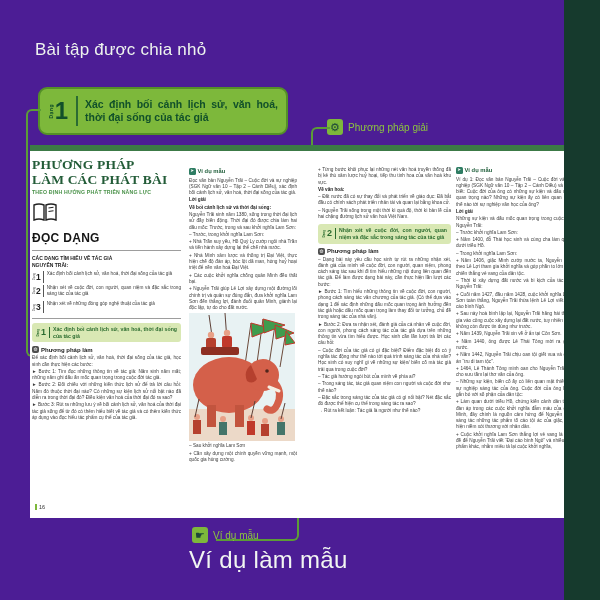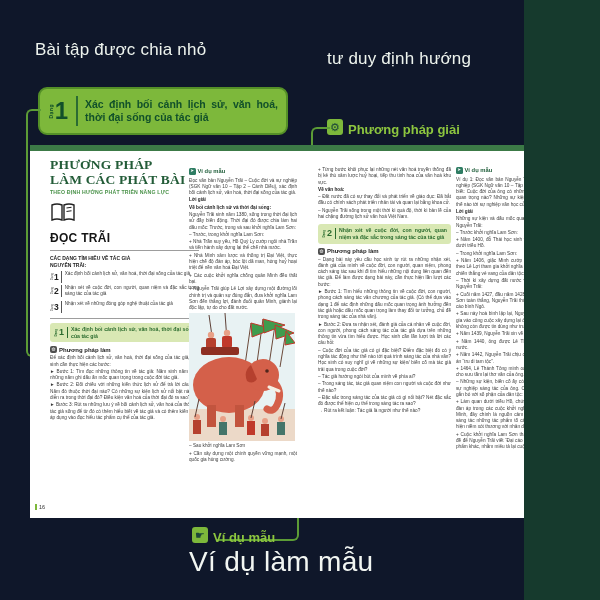--- a/index.html
+++ b/index.html
@@ -1,44 +1,44 @@
 <!DOCTYPE html>
 <html><head>
 <meta charset="utf-8">
 <style>
   html,body{margin:0;padding:0;background:#163a2d;}
-  .canvas{position:relative;width:524px;height:600px;background:#0f172a;overflow:hidden;
+  .canvas{position:relative;width:564px;height:600px;background:#4c1d95;overflow:hidden;
           font-family:"Liberation Sans",sans-serif;}
   
   .big-title{position:absolute;color:#eef4ee;font-size:17px;line-height:22px;font-weight:500;letter-spacing:.2px;}
   .tl{left:35px;top:39px;}
   .tr{left:327px;top:48px;}
   
   .dang-box{position:absolute;left:38px;top:87px;width:246px;height:44px;background:#7db83b;
             border:2px solid #549027;border-radius:9px;display:flex;align-items:center;}
   .dzone{width:36px;display:flex;align-items:center;justify-content:center;}
   .dvert{writing-mode:vertical-rl;transform:rotate(180deg);font-size:5px;font-weight:bold;color:#11502a;letter-spacing:.5px;}
   .dnum{font-size:24px;font-weight:bold;color:#11502a;margin-left:1px;}
   .dsep{width:0;border-left:2px solid #2b6b33;height:30px;margin-right:7px;}
   .dtext-big{flex:1;font-size:10.5px;line-height:13px;font-weight:bold;color:#11502a;padding-right:8px;text-align:justify;}
   
   .badge-ic{position:absolute;width:16px;height:16px;background:#7db83b;border-radius:3px;
             display:flex;align-items:center;justify-content:center;color:#1d4738;font-size:11px;line-height:16px;}
-  .badge-lbl{position:absolute;font-size:13px;font-weight:bold;color:#8dc63f;}
-  .bottom-caption{position:absolute;left:189px;top:546px;color:#f2f6f2;font-size:28px;letter-spacing:.3px;}
+  .badge-lbl{position:absolute;font-size:10px;font-weight:normal;color:#8dc63f;}
+  .bottom-caption{position:absolute;left:189px;top:546px;color:#f2f6f2;font-size:24px;letter-spacing:.3px;}
   
   .conn{position:absolute;border:0 solid #5c9c36;}
   .conn-a{left:26px;top:109px;width:13px;height:244px;border-left-width:2px;border-top-width:2px;border-bottom-width:2px;border-radius:6px 0 0 6px;}
   .conn-b{left:311px;top:127px;width:17px;height:152px;border-left-width:2px;border-top-width:2px;border-bottom-width:2px;border-radius:6px 0 0 6px;}
   .conn-c{left:216px;top:175px;width:81px;height:362px;border-right-width:2px;border-top-width:2px;border-bottom-width:2px;border-radius:0 6px 6px 0;}
   
   .spread{position:absolute;left:30px;top:145px;width:558px;height:373px;background:#ffffff;}
   .topbar{position:absolute;left:0;top:0;width:100%;height:6px;background:#3c7a46;}
   .col{position:absolute;}
-  .c-l1{left:20px;top:13px;width:149px;}
+  .c-l1{left:2px;top:13px;width:149px;}
   .c-l2{left:159px;top:23px;width:108px;}
   .c-r1{left:288px;top:22px;width:133px;}
   .c-r2{left:426px;top:22px;width:116px;}
   
   .t{font-size:4.7px;line-height:6.3px;color:#3b3b3b;text-align:justify;margin:0 0 1px;}
   .t.b{font-weight:bold;color:#1c1c1c;}
   .serif-title{font-family:"Liberation Serif",serif;font-weight:bold;color:#235c38;font-size:13.5px;line-height:14.5px;letter-spacing:.2px;}
   .serif-sub{font-size:5.2px;font-weight:bold;color:#4a9249;margin-top:2px;letter-spacing:.2px;}
   .doc-hieu{font-size:12px;font-weight:bold;color:#151515;margin-top:3px;letter-spacing:.3px;}
   .rule{border:0;border-top:1px solid #9d9d9d;margin:5px 0 4px;}
@@ -66,21 +66,20 @@
 </head>
 <body>
 
 <div class="canvas">
 
   <div class="big-title tl">
     <div>Bài tập được chia nhỏ</div>
   </div>
 
   <div class="big-title tr">
-    <div>tư duy định hướng</div>
   </div>
 
   <div class="dang-box">
     <div class="dzone">
       <span class="dvert">Dạng</span>
       <span class="dnum">1</span>
     </div>
     <div class="dsep"></div>
     <div class="dtext-big">Xác định bối cảnh lịch sử, văn hoá, thời đại sống của tác giả</div>
   </div>
@@ -100,21 +99,21 @@
         <div>PHƯƠNG PHÁP</div>
         <div>LÀM CÁC PHÁT BÀI</div>
       </div>
       <div class="serif-sub">THEO ĐỊNH HƯỚNG PHÁT TRIỂN NĂNG LỰC</div>
       <svg class="book-ic" width="26" height="21" viewBox="0 0 26 21" style="margin:7px 0 1px;">
         <path d="M2 3 Q7 1 12 3 L12 18 Q7 16 2 18 Z" fill="none" stroke="#222" stroke-width="1.4"></path>
         <path d="M24 3 Q19 1 14 3 L14 18 Q19 16 24 18 Z" fill="none" stroke="#222" stroke-width="1.4"></path>
         <line x1="16.5" y1="6" x2="21.5" y2="5.2" stroke="#222" stroke-width="1.1"></line>
         <line x1="16.5" y1="9.5" x2="21.5" y2="8.7" stroke="#222" stroke-width="1.1"></line>
       </svg>
-      <div class="doc-hieu">ĐỌC TRÃI</div>
+      <div class="doc-hieu">ĐỌC DẠNG</div>
       <hr class="rule">
       <div class="subhead">CÁC DẠNG TÌM HIỂU VỀ TÁC GIẢ</div>
       <div class="subhead">NGUYỄN TRÃI:</div>
 
       <div class="ditem">
         <div class="ibadge">
           <span class="iv">Dạng</span>
           <span class="inum">1</span>
         </div>
         <p class="t">Xác định bối cảnh lịch sử, văn hoá, thời đại sống của tác giả</p>

